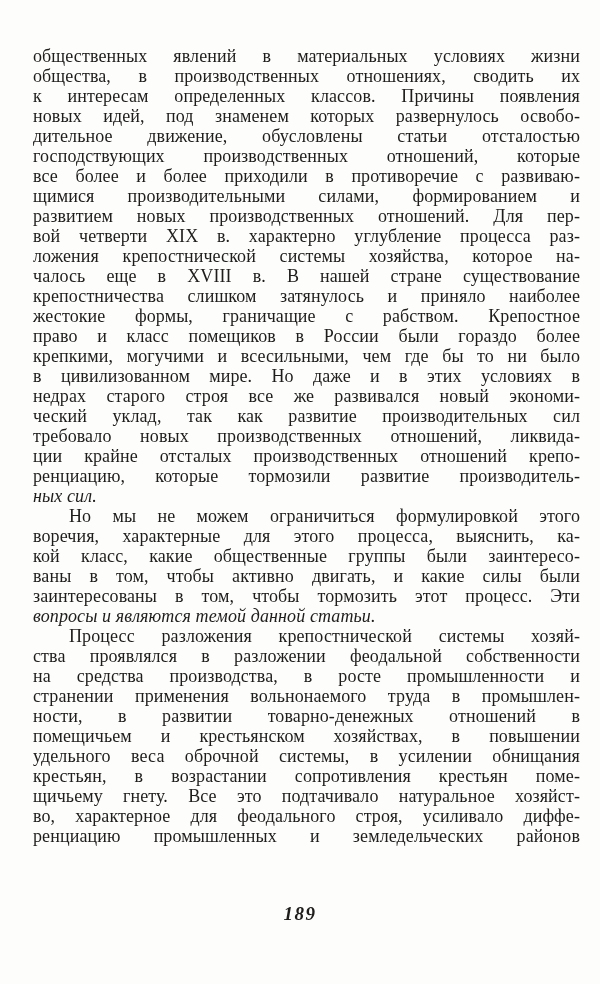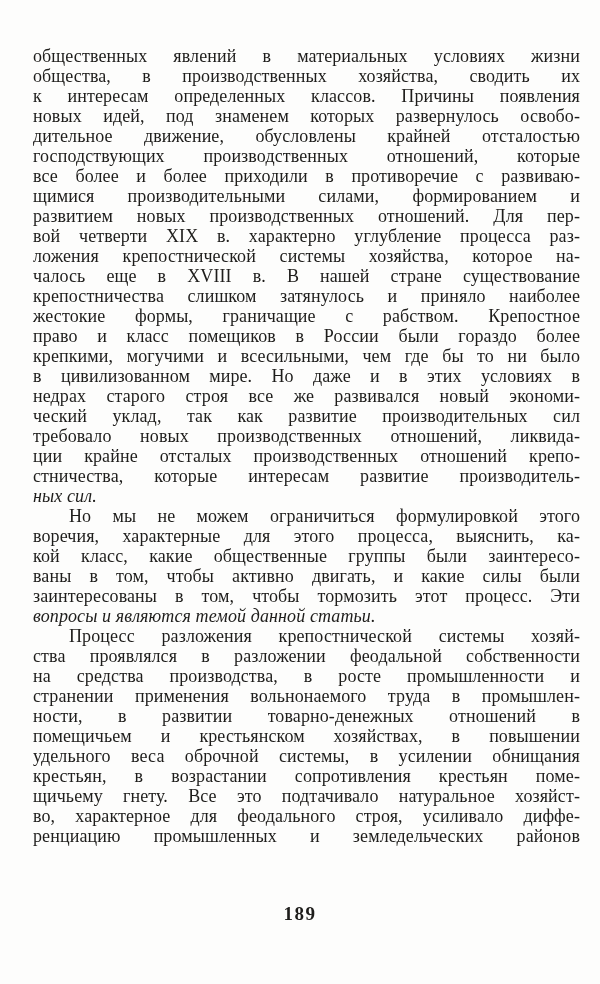--- a/index.html
+++ b/index.html
@@ -45,51 +45,52 @@
     padding-left: 36px;
   }
   .page-number {
     position: absolute;
     top: 903px;
     left: 0;
     width: 100%;
     text-align: center;
     font-size: 19px;
     font-weight: bold;
+    font-style: italic;
     letter-spacing: 1.5px;
     color: var(--ink);
   }
 </style>
 </head>
 <body>
 
 <div class="page">
   <div class="text-block">
       <div class="line">общественных явлений в материальных условиях жизни</div>
-      <div class="line">общества, в производственных хозяйства, сводить их</div>
+      <div class="line">общества, в производственных отношениях, сводить их</div>
       <div class="line">к интересам определенных классов. Причины появления</div>
       <div class="line">новых идей, под знаменем которых развернулось освобо-</div>
-      <div class="line">дительное движение, обусловлены крайней отсталостью</div>
+      <div class="line">дительное движение, обусловлены статьи отсталостью</div>
       <div class="line">господствующих производственных отношений, которые</div>
       <div class="line">все более и более приходили в противоречие с развиваю-</div>
       <div class="line">щимися производительными силами, формированием и</div>
       <div class="line">развитием новых производственных отношений. Для пер-</div>
       <div class="line">вой четверти XIX в. характерно углубление процесса раз-</div>
       <div class="line">ложения крепостнической системы хозяйства, которое на-</div>
       <div class="line">чалось еще в XVIII в. В нашей стране существование</div>
       <div class="line">крепостничества слишком затянулось и приняло наиболее</div>
       <div class="line">жестокие формы, граничащие с рабством. Крепостное</div>
       <div class="line">право и класс помещиков в России были гораздо более</div>
       <div class="line">крепкими, могучими и всесильными, чем где бы то ни было</div>
       <div class="line">в цивилизованном мире. Но даже и в этих условиях в</div>
       <div class="line">недрах старого строя все же развивался новый экономи-</div>
       <div class="line">ческий уклад, так как развитие производительных сил</div>
       <div class="line">требовало новых производственных отношений, ликвида-</div>
       <div class="line">ции крайне отсталых производственных отношений крепо-</div>
-      <div class="line">стничества, которые интересам развитие производитель-</div>
+      <div class="line">ренциацию, которые тормозили развитие производитель-</div>
       <div class="line para-end">ных сил.</div>
       <div class="line indent">Но мы не можем ограничиться формулировкой этого</div>
       <div class="line">воречия, характерные для этого процесса, выяснить, ка-</div>
       <div class="line">кой класс, какие общественные группы были заинтересо-</div>
       <div class="line">ваны в том, чтобы активно двигать, и какие силы были</div>
       <div class="line">заинтересованы в том, чтобы тормозить этот процесс. Эти</div>
       <div class="line para-end">вопросы и являются темой данной статьи.</div>
       <div class="line indent">Процесс разложения крепостнической системы хозяй-</div>
       <div class="line">ства проявлялся в разложении феодальной собственности</div>
       <div class="line">на средства производства, в росте промышленности и</div>

